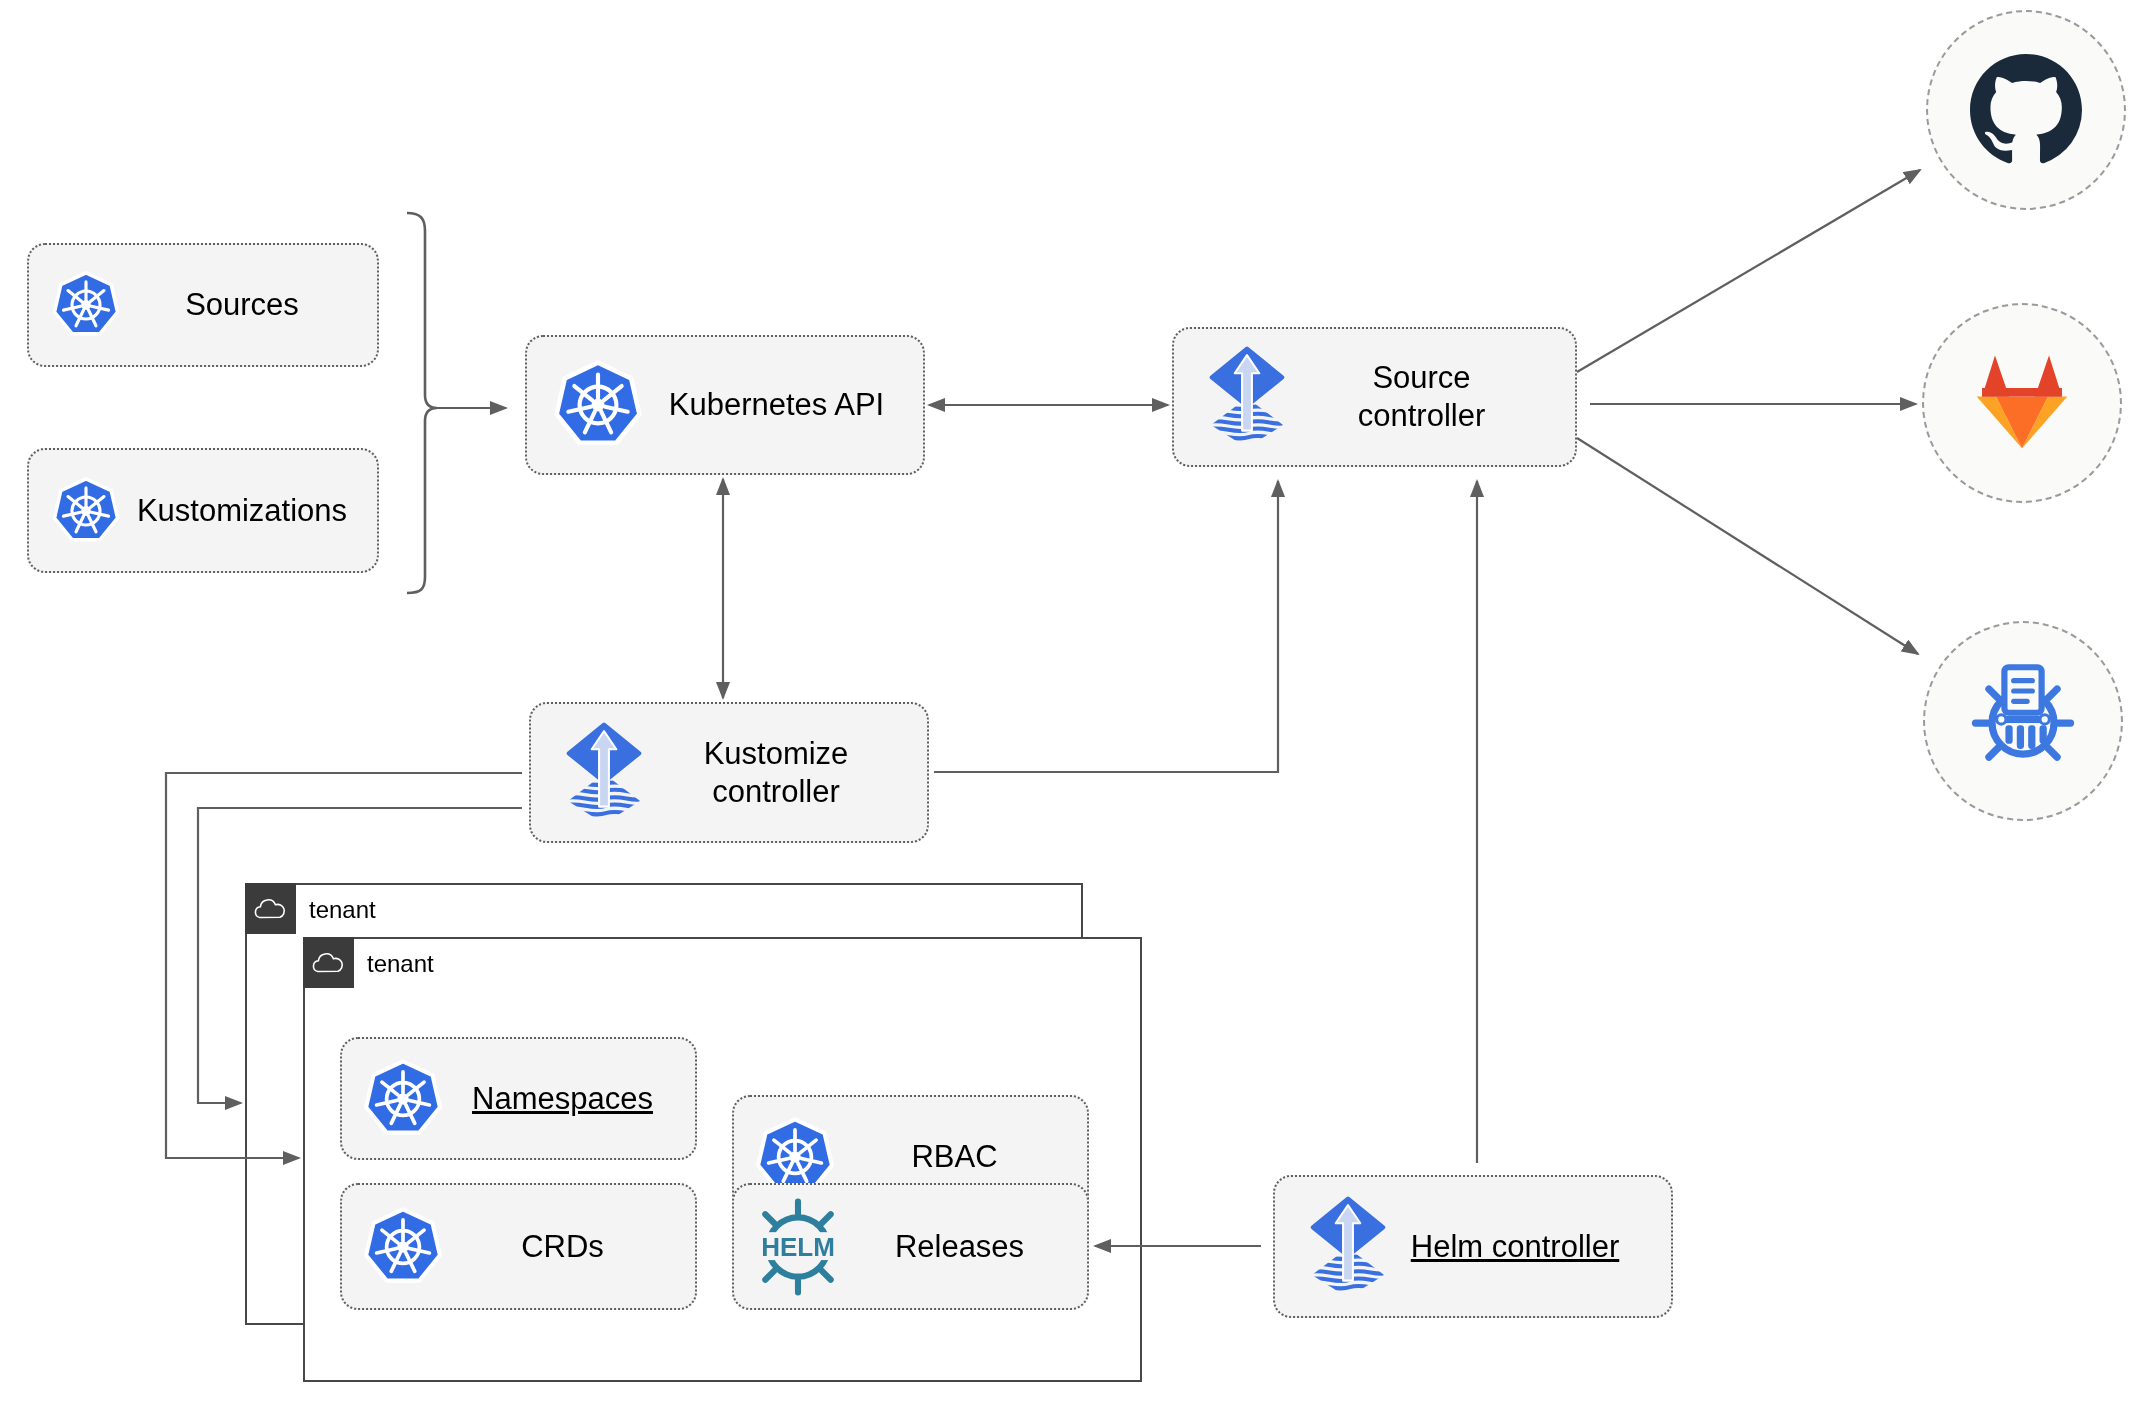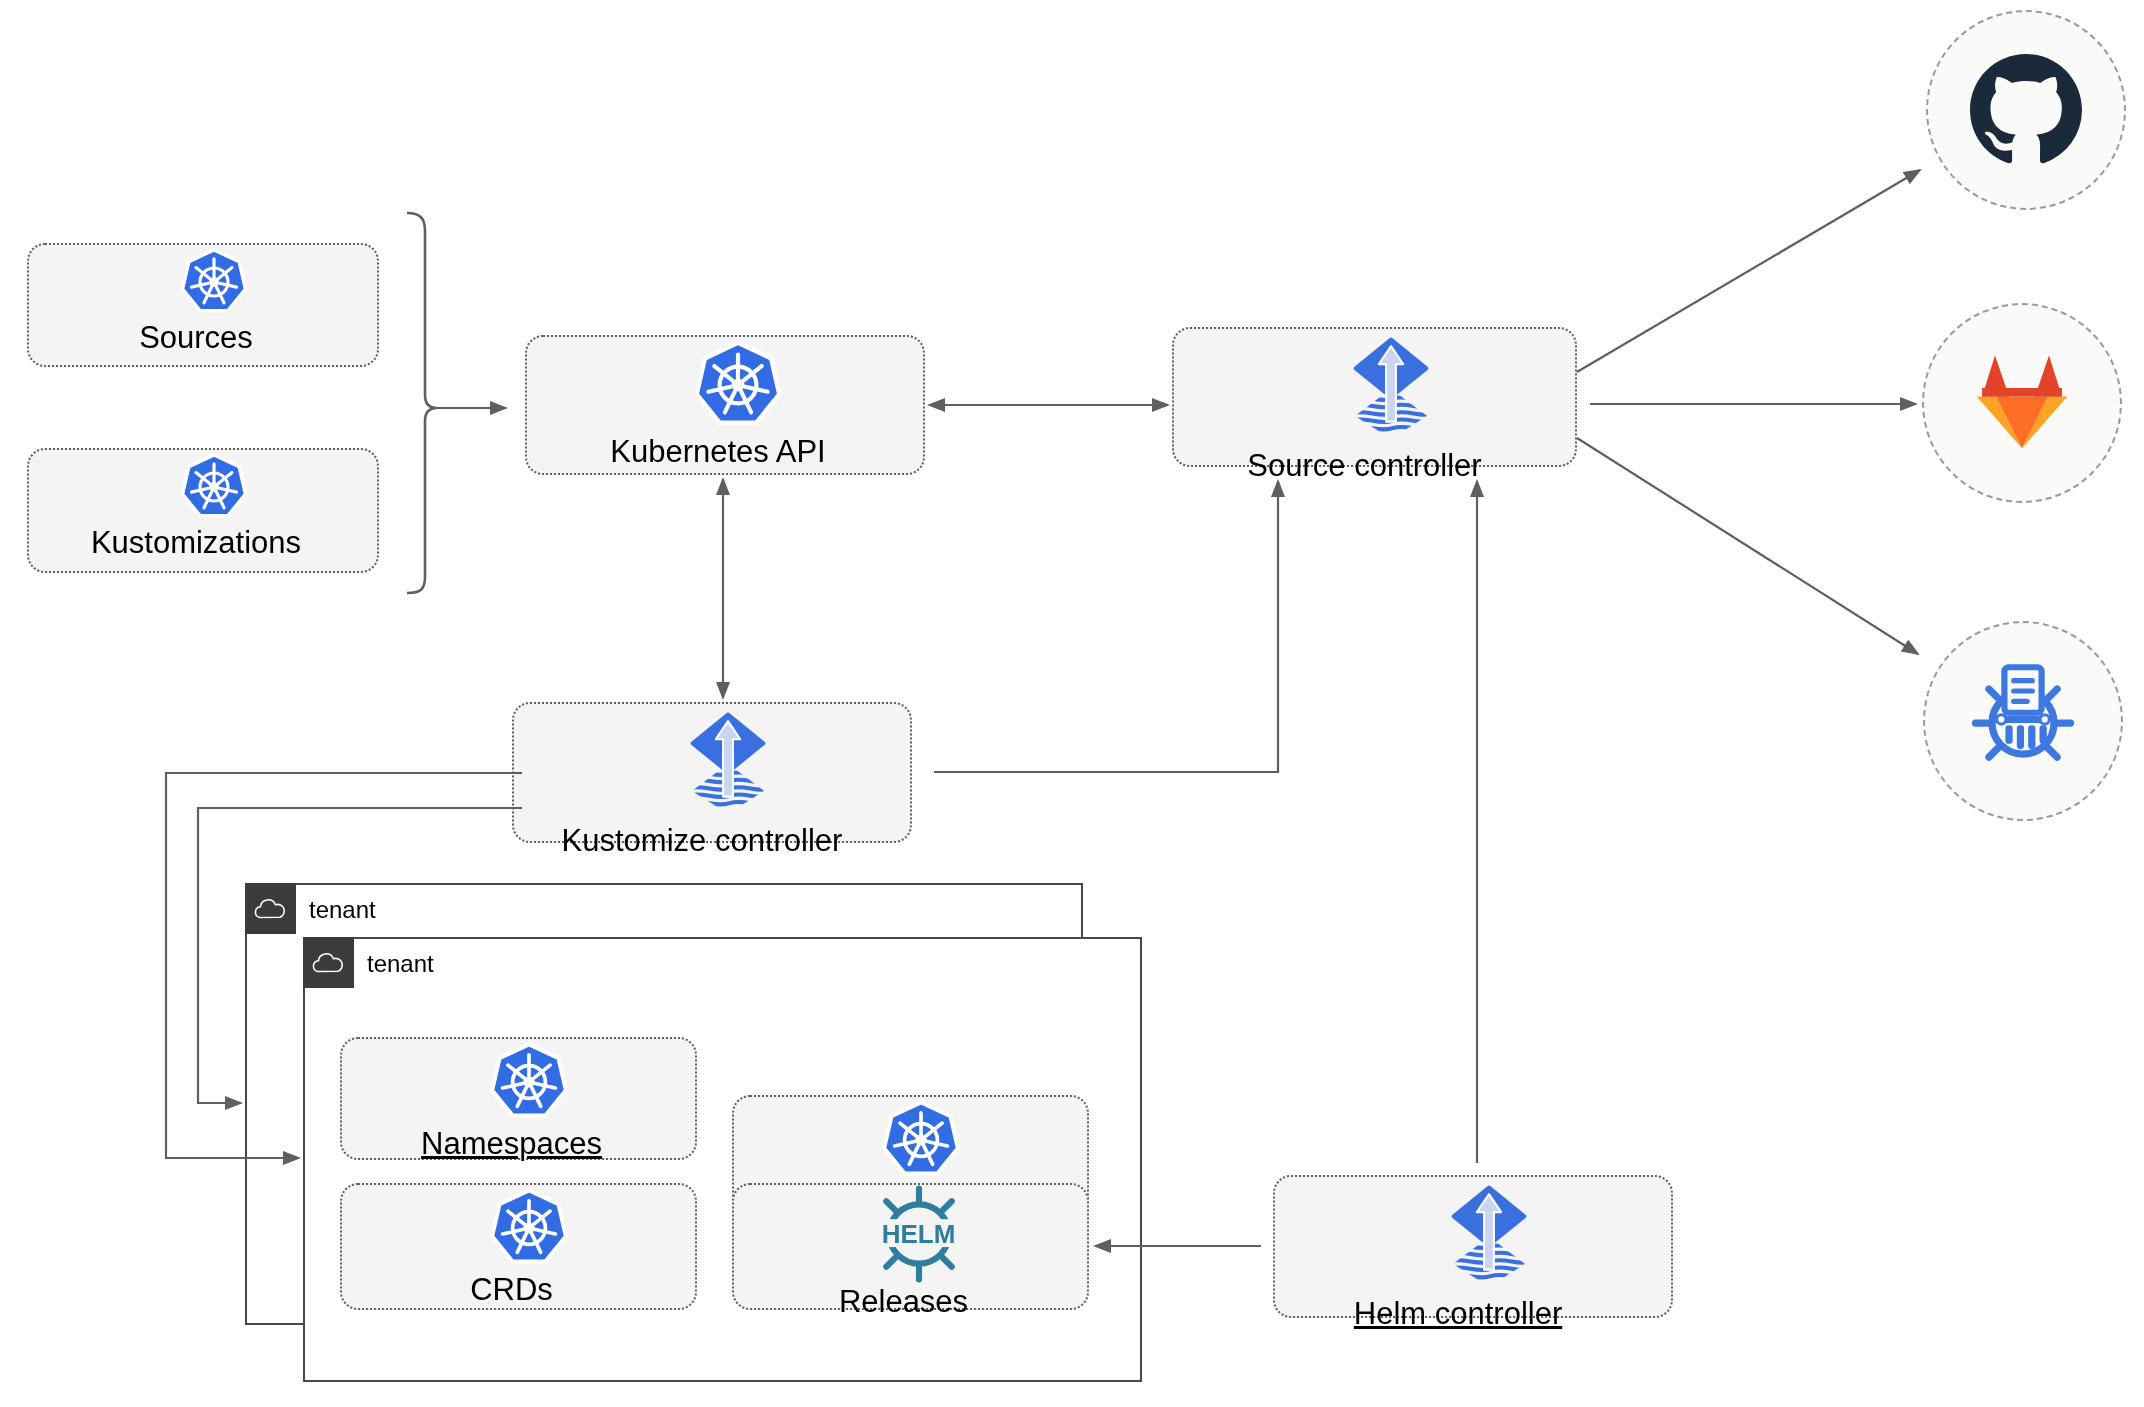--- a/index.html
+++ b/index.html
@@ -3,21 +3,21 @@
 <meta charset="utf-8">
 <style>
   html,body{margin:0;padding:0;background:#ffffff;}
   #canvas{
     position:relative;width:2144px;height:1407px;background:#ffffff;
     font-family:"Liberation Sans",sans-serif;color:#000;overflow:hidden;
   }
   
   .dotbox{
     position:absolute;background:#f4f4f4;border:2px dotted #5f5f5f;border-radius:18px;
-    display:flex;align-items:center;box-sizing:border-box;flex-direction:column;
+    display:flex;align-items:center;box-sizing:border-box;
   }
   .dotbox .ibox{flex:0 0 auto;display:flex;align-items:flex-end;justify-content:center;}
   .dotbox .lbl{flex:1 1 auto;text-align:center;font-size:31px;line-height:38px;color:#000;padding-right:14px;}
   
   .tenant{
     position:absolute;background:#ffffff;border:2.5px solid #484848;box-sizing:border-box;
   }
   .tenant .tab{
     position:absolute;left:-2.5px;top:-2.5px;width:51px;height:51px;background:#3b3b3b;
     display:flex;align-items:center;justify-content:center;
@@ -182,21 +182,21 @@
 
   <div class="dotbox z5" style="left:1172px;top:327px;width:405px;height:140px;">
     <div class="ibox" style="padding-left:32px;">
       <svg width="82" height="118">
           <use href="#sym-flux"></use>
         </svg>
     </div>
     <div class="lbl" style="padding:0 40px 0 20px;">Source controller</div>
   </div>
 
-  <div class="dotbox z5" style="left:512px;top:702px;width:400px;height:141px;">
+  <div class="dotbox z5" style="left:529px;top:702px;width:400px;height:141px;">
     <div class="ibox" style="padding-left:32px;">
       <svg width="82" height="118">
           <use href="#sym-flux"></use>
         </svg>
     </div>
     <div class="lbl" style="padding:0 30px 0 10px;">Kustomize controller</div>
   </div>
 
   <div class="dotbox z5" style="left:1273px;top:1175px;width:400px;height:143px;text-decoration:underline;">
     <div class="ibox" style="padding-left:32px;">

